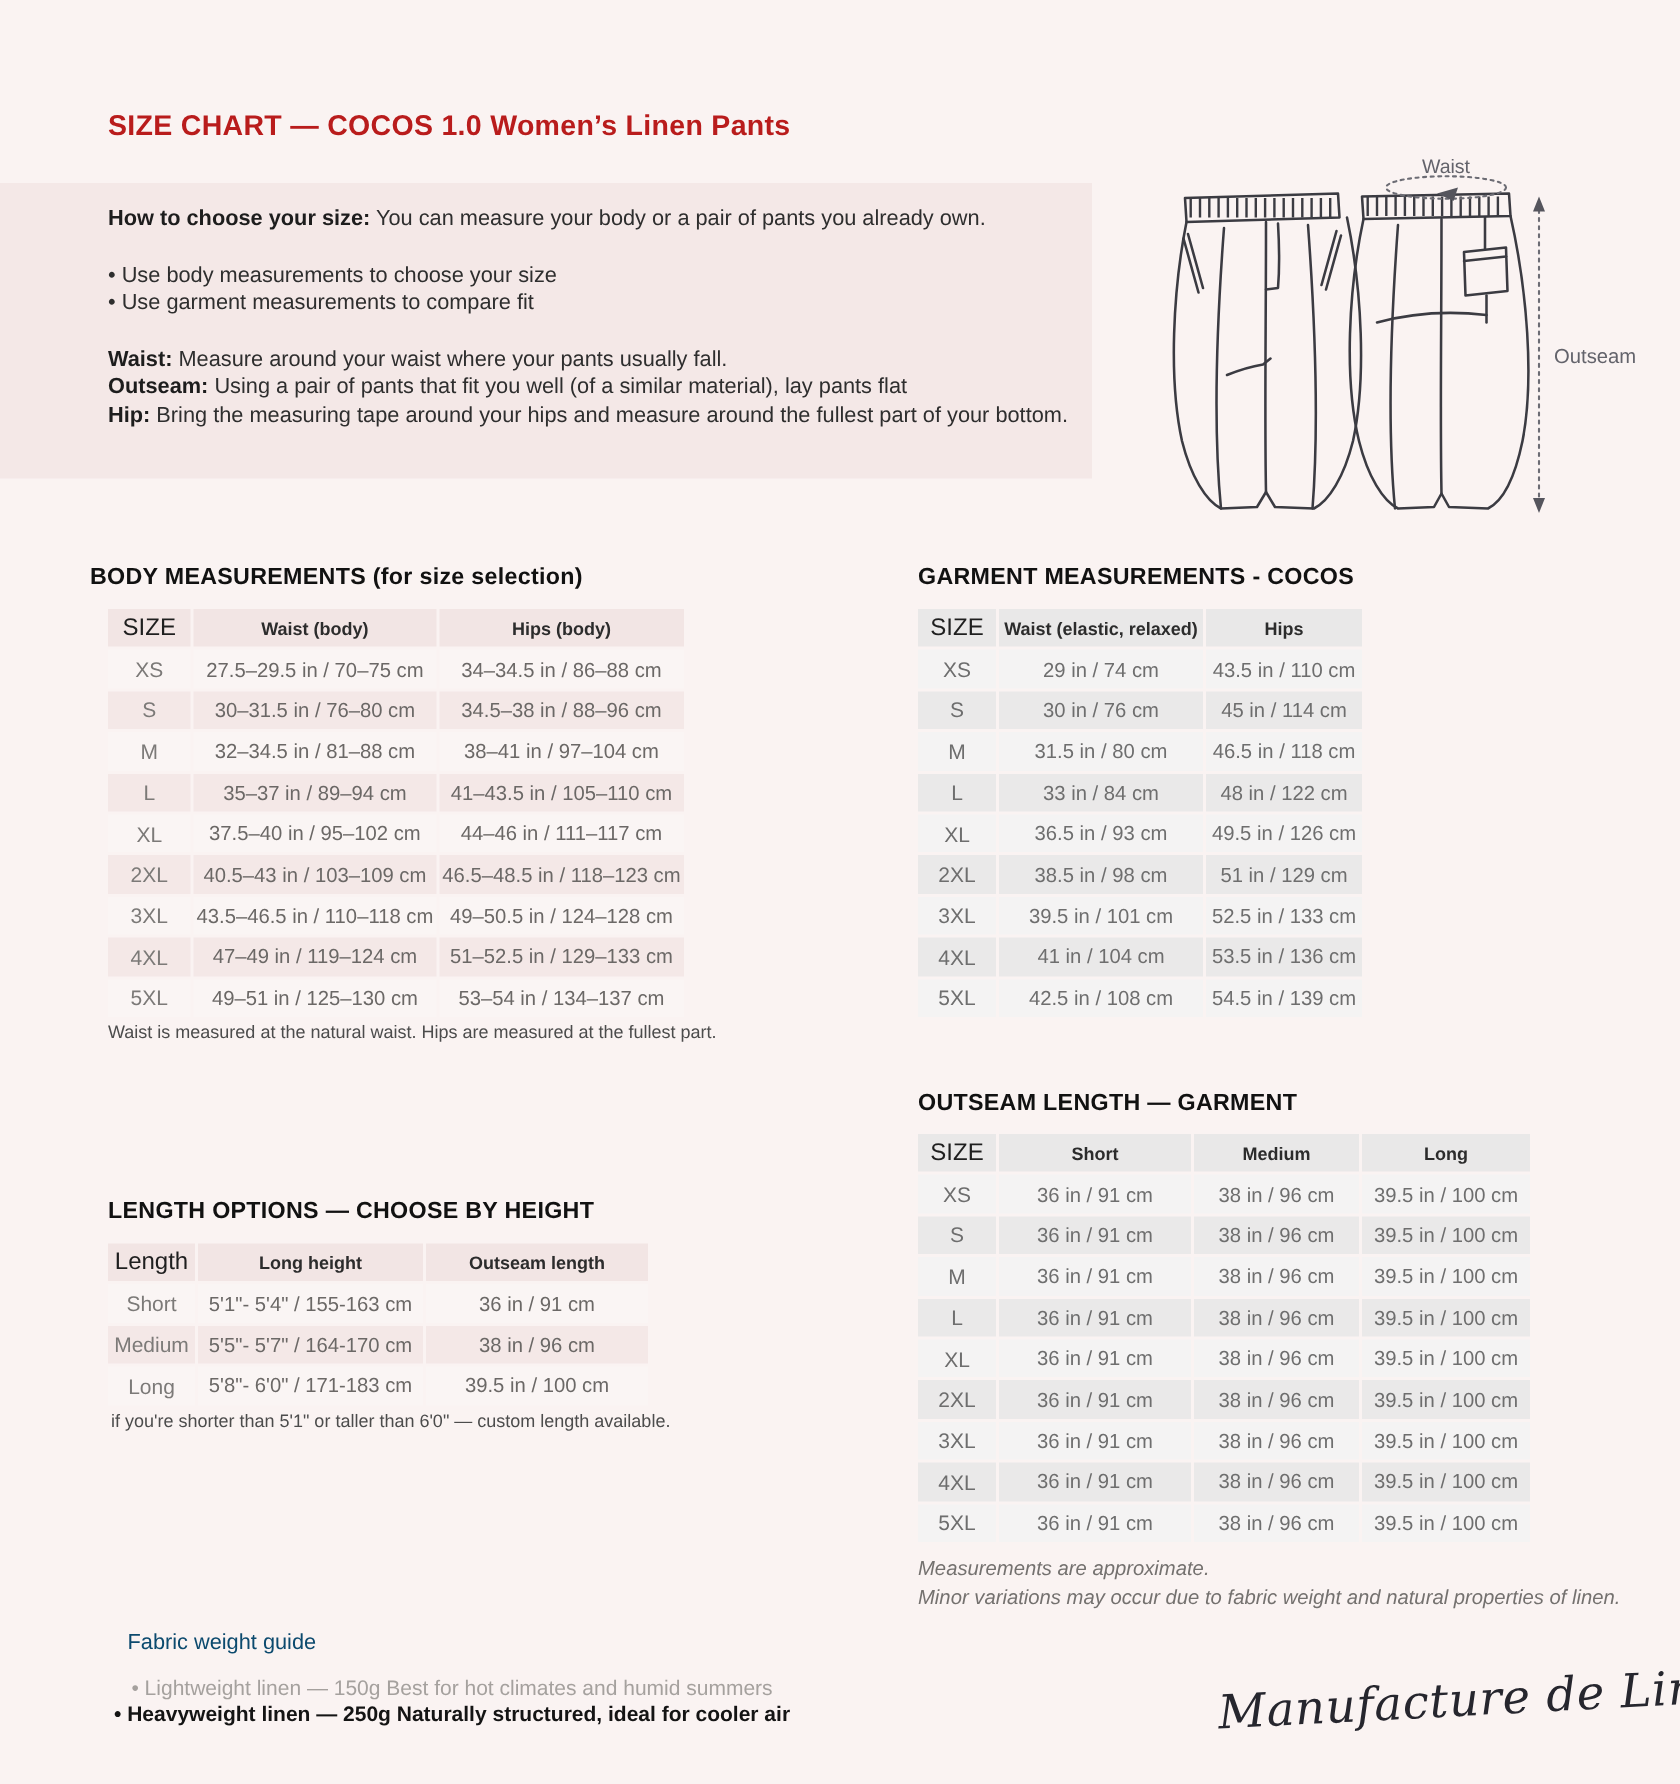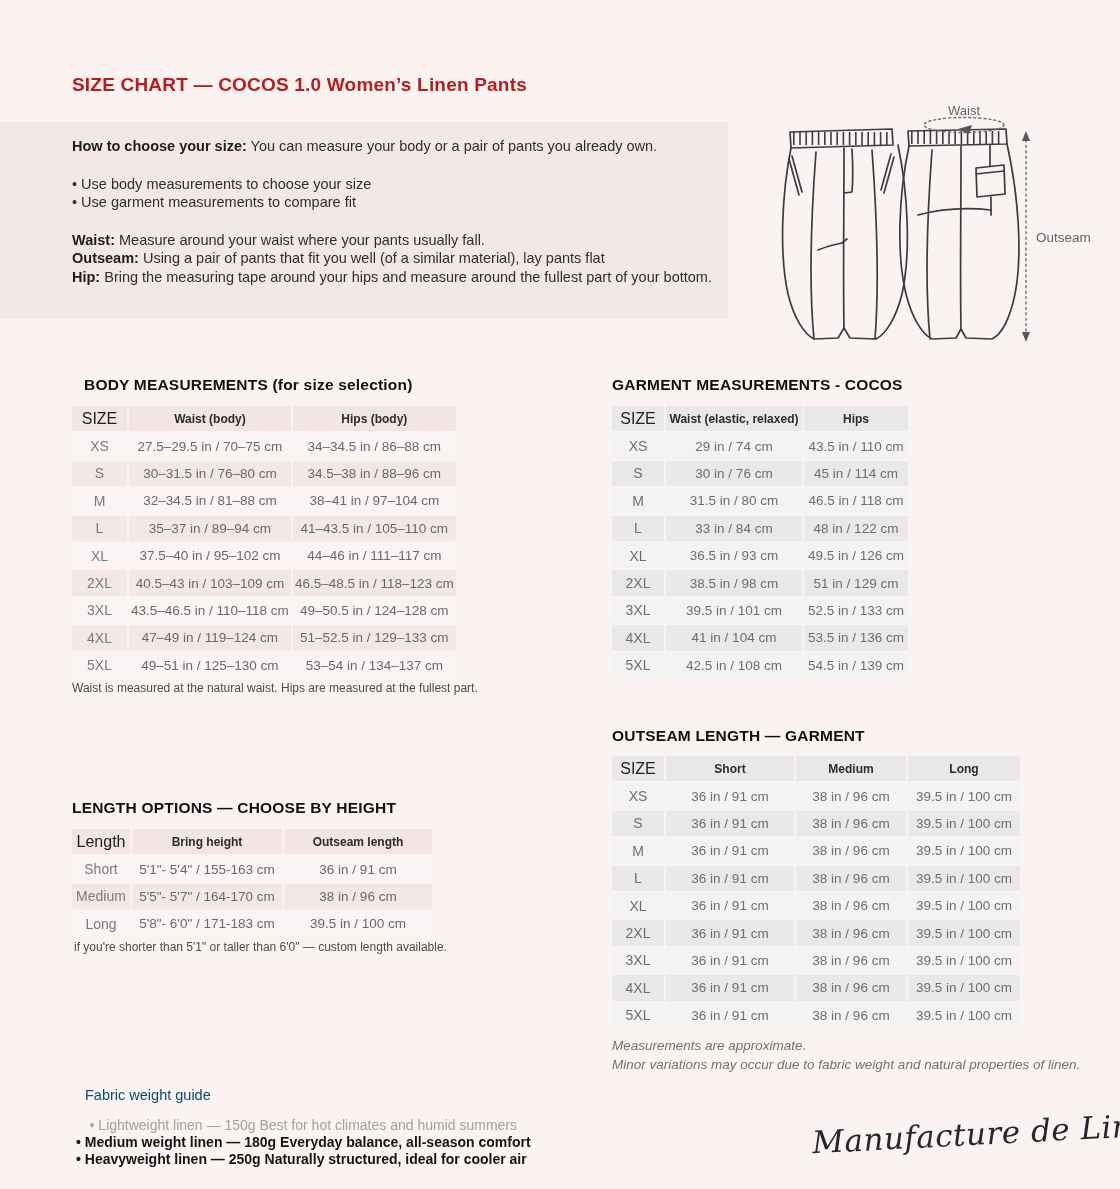--- a/index.html
+++ b/index.html
@@ -112,21 +112,21 @@
         <polygon points="178,31 192,27 189,36" fill="#55555d" stroke="none"></polygon>
         <line x1="246" y1="42" x2="246" y2="236" stroke-dasharray="2 3.4"></line>
         <polygon points="246,33 242,43 250,43" fill="#55555d" stroke="none"></polygon>
         <polygon points="246,244 242,234 250,234" fill="#55555d" stroke="none"></polygon>
       </g>
     </g>
     <text x="184" y="17" text-anchor="middle" font-size="13" fill="#63636b">Waist</text>
     <text x="256" y="144" font-size="13.5" fill="#63636b">Outseam</text>
   </svg>
 
-  <div class="abs sec-title" style="left:84px;top:376px;text-align:right;">BODY MEASUREMENTS (for size selection)</div>
+  <div class="abs sec-title" style="left:60px;top:376px;text-align:right;">BODY MEASUREMENTS (for size selection)</div>
   <table class="abs pink" style="left:70px;top:404px;">
     <colgroup>
         <col style="width:55px">
         <col style="width:153px">
         <col style="width:148px">
       </colgroup>
     <thead>
         <tr>
           <th class="size-h">SIZE</th>
           <th>Waist (body)</th>
@@ -327,21 +327,21 @@
   <div class="abs sec-title" style="left:72px;top:799px;">LENGTH OPTIONS — CHOOSE BY HEIGHT</div>
   <table class="abs pink" style="left:70px;top:827px;">
     <colgroup>
         <col style="width:58px">
         <col style="width:150px">
         <col style="width:148px">
       </colgroup>
     <thead>
         <tr>
           <th class="size-h">Length</th>
-          <th>Bring height</th>
+          <th>Long height</th>
           <th>Outseam length</th>
         </tr>
       </thead>
     <tbody>
         <tr>
           <td>Short</td>
           <td>5'1"- 5'4" / 155-163 cm</td>
           <td>36 in / 91 cm</td>
         </tr>
         <tr>
@@ -354,19 +354,18 @@
           <td>5'8"- 6'0" / 171-183 cm</td>
           <td>39.5 in / 100 cm</td>
         </tr>
       </tbody>
   </table>
   <div class="abs footnote" style="left:74px;top:940px;">if you're shorter than 5'1" or taller than 6'0" — custom length available.</div>
 
   <div class="abs fabric-title" style="left:85px;top:1087px;">Fabric weight guide</div>
   <div class="abs" style="left:76px;top:1117px;">
     <div class="fabric-item dim">• Lightweight linen — 150g Best for hot climates and humid summers</div>
-    <div class="fabric-item em">• Medium weight linen — 180g Everyday balance, all-season comfort</div>
     <div class="fabric-item em">• Heavyweight linen — 250g Naturally structured, ideal for cooler air</div>
   </div>
 
   <div class="abs signature" style="left:812px;top:1116px;">Manufacture de Lin</div>
 
 </div>
 
 </body></html>

